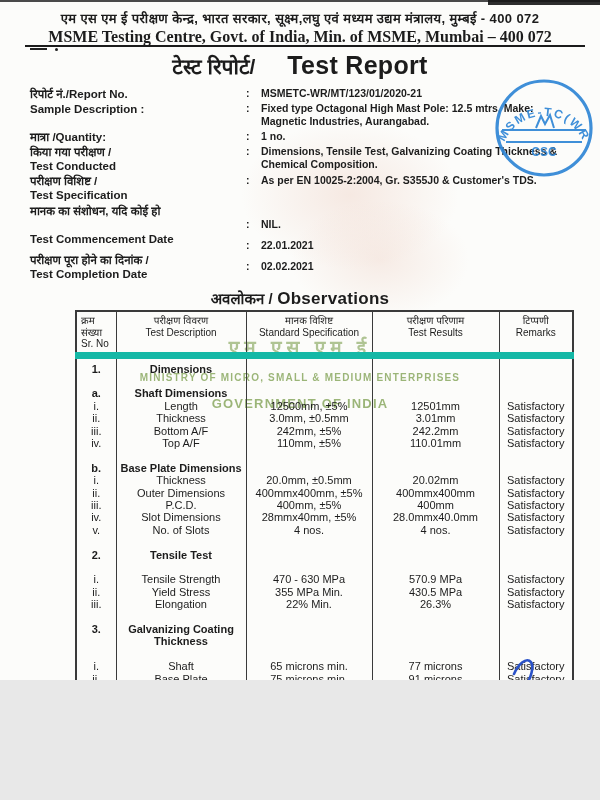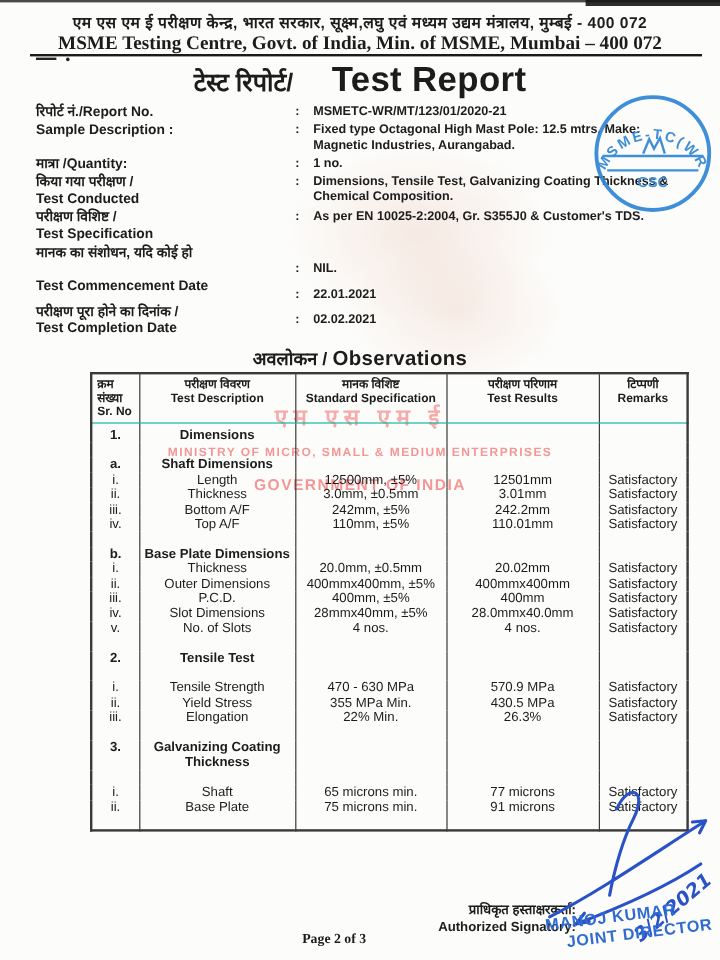--- a/index.html
+++ b/index.html
@@ -1,59 +1,59 @@
 <!DOCTYPE html>
 <html><head>
 <meta charset="utf-8">
 <style>
   html,body{margin:0;padding:0;background:#e8e8e8;}
   .page{
-    position:relative;width:600px;height:800px;background:#fcfcfa;
+    position:relative;width:600px;height:680px;background:#fcfcfa;
     font-family:"Liberation Sans","DejaVu Sans",sans-serif;color:#1c1c1c;
     overflow:hidden;margin:0 auto;
   }
   
   .scan-top{position:absolute;top:0;left:0;width:600px;height:2px;background:#2a2a2a;opacity:.85;}
   .scan-corner{position:absolute;top:0;left:488px;width:112px;height:5px;background:#161616;opacity:.9;}
   .hdr-dash{position:absolute;top:48px;left:30px;width:17px;height:2px;background:#222;}
   .hdr-dot{position:absolute;top:48px;left:55px;width:3px;height:3px;border-radius:50%;background:#222;}
   
   .blob1{position:absolute;left:240px;top:120px;width:220px;height:150px;
     background:radial-gradient(ellipse at center,rgba(236,204,190,.40),rgba(236,204,190,0) 70%);}
   .blob2{position:absolute;left:290px;top:200px;width:180px;height:120px;
     background:radial-gradient(ellipse at center,rgba(236,204,190,.35),rgba(236,204,190,0) 70%);}
   
   .doc-header{position:absolute;top:9px;left:0;width:100%;text-align:center;z-index:2;}
   .hdr-hindi{font-size:13px;font-weight:bold;letter-spacing:.4px;}
   .hdr-eng{font-family:"Liberation Serif","DejaVu Serif",serif;font-size:16px;font-weight:bold;margin-top:1px;}
   .hdr-rule{position:absolute;top:45px;left:25px;width:560px;height:2px;background:#1b1b1b;}
   .title{position:absolute;top:51px;left:0;width:100%;text-align:center;z-index:2;}
   .title-hi{font-size:21px;font-weight:bold;}
-  .title-en{font-size:29px;font-weight:bold;letter-spacing:.3px;padding-left:32px;}
+  .title-en{font-size:25px;font-weight:bold;letter-spacing:.3px;padding-left:32px;}
   
   .details{position:absolute;top:87px;left:30px;width:548px;z-index:2;}
   .drow{display:flex;margin-bottom:1px;}
   .dlabel{width:216px;flex-shrink:0;font-weight:bold;font-size:11.5px;line-height:14.2px;}
   .dvalwrap{flex:1;display:flex;font-weight:bold;font-size:10.5px;line-height:13.2px;}
   .dvalwrap .colon{width:15px;flex-shrink:0;}
   .v-center .dvalwrap{padding-top:7px;}
   .v-bottom .dvalwrap{padding-top:14px;}
   
   .obs-head{position:absolute;top:288px;left:0;width:100%;text-align:center;font-weight:bold;z-index:2;}
   .obs-hi{font-size:15px;}
   .obs-en{font-size:17px;letter-spacing:.3px;}
   
-  .wm{position:absolute;top:334px;left:0;width:100%;text-align:center;color:#ef4444;z-index:1;opacity:.55;font-weight:bold;}
+  .wm{position:absolute;top:334px;left:0;width:100%;text-align:center;color:#4d7c0f;z-index:1;opacity:.55;font-weight:bold;}
   .wm-hi{font-size:19px;letter-spacing:5px;opacity:.8;}
   .wm-l1{font-size:10px;letter-spacing:1.2px;margin-top:12px;}
   .wm-l2{font-size:13px;letter-spacing:1.2px;margin-top:13px;}
   
   .obs-table{position:absolute;top:310px;left:75px;width:497px;border-collapse:collapse;table-layout:fixed;z-index:2;background:transparent;border:2px solid #3a3a3a;}
   .obs-table th,.obs-table td{border-left:1px solid #3a3a3a;border-right:1px solid #3a3a3a;padding:0;overflow:hidden;}
-  .obs-table thead th{border-bottom:1px solid #14b8a6;font-size:10px;line-height:11.5px;font-weight:bold;vertical-align:top;padding:3px 1px 2px;text-align:center;}
+  .obs-table thead th{border-bottom:7px solid #14b8a6;font-size:10px;line-height:11.5px;font-weight:normal;vertical-align:top;padding:3px 1px 2px;text-align:center;}
   .obs-table thead th.h-sr{text-align:left;padding-left:4px;}
   .obs-table tbody td{font-size:11px;line-height:12.4px;text-align:center;vertical-align:top;font-weight:normal;}
   .obs-table tbody tr.row-section td,.obs-table tbody tr.row-sub td{font-weight:bold;}
   .obs-table tbody tr.row-spacer td{height:12px;}
   .obs-table tbody tr:first-child td{padding-top:4px;}
   .obs-table tbody tr.row-last td{padding-bottom:12px;}
   
   .issued{position:absolute;top:705px;left:260px;width:220px;text-align:right;font-weight:bold;font-size:11.5px;line-height:14px;z-index:2;}
   .auth{position:absolute;top:752px;left:230px;width:250px;text-align:right;font-weight:bold;font-size:11px;line-height:14px;z-index:2;}
   .sig-stamp{position:absolute;left:455px;top:755px;color:#2f6bd0;font-weight:bold;font-size:13.5px;line-height:16px;transform:rotate(-7deg);letter-spacing:.6px;z-index:3;white-space:nowrap;}

